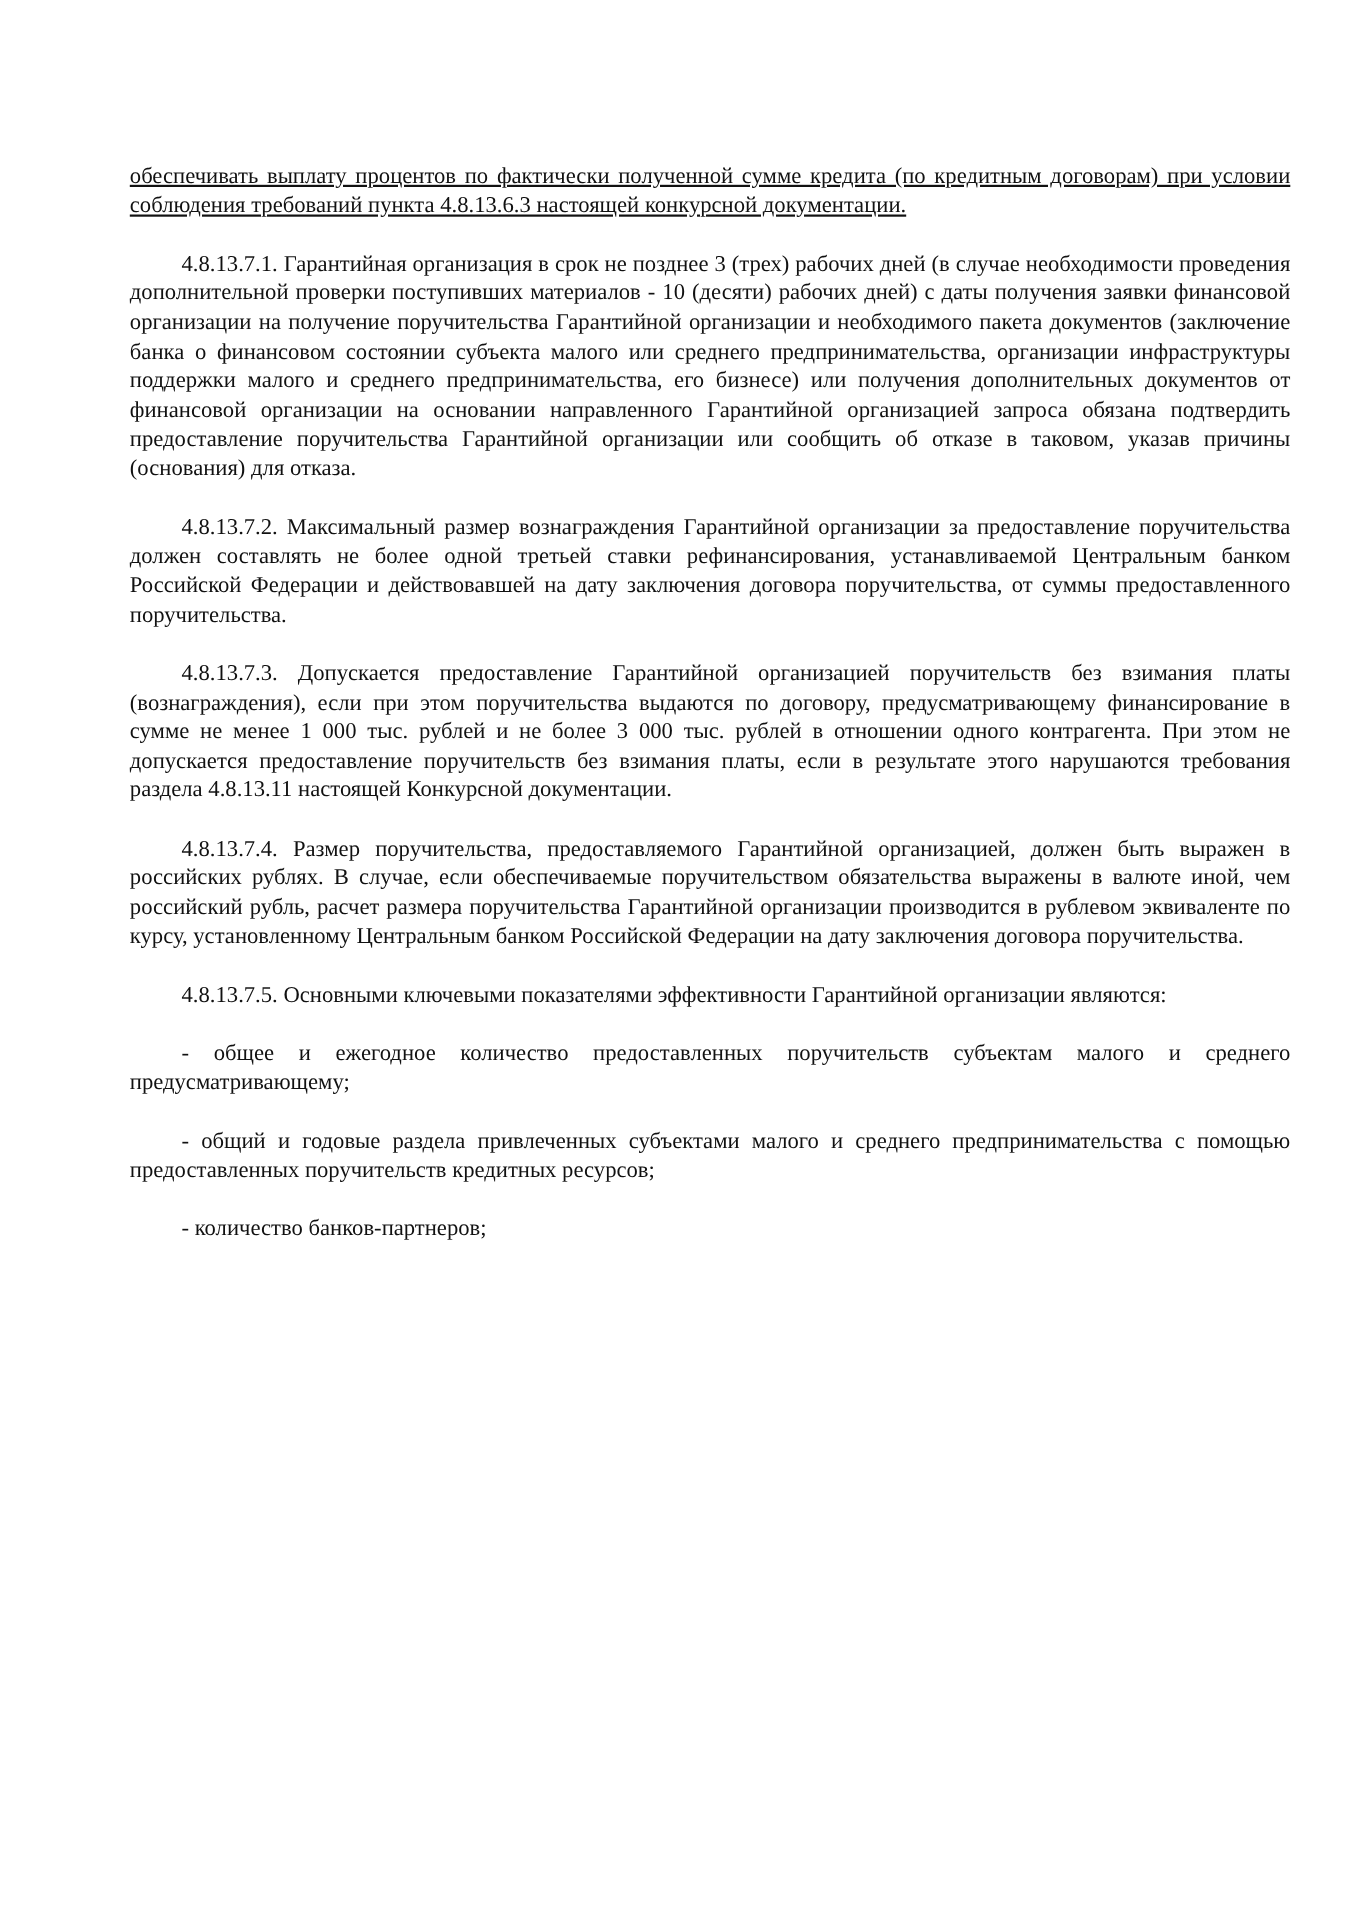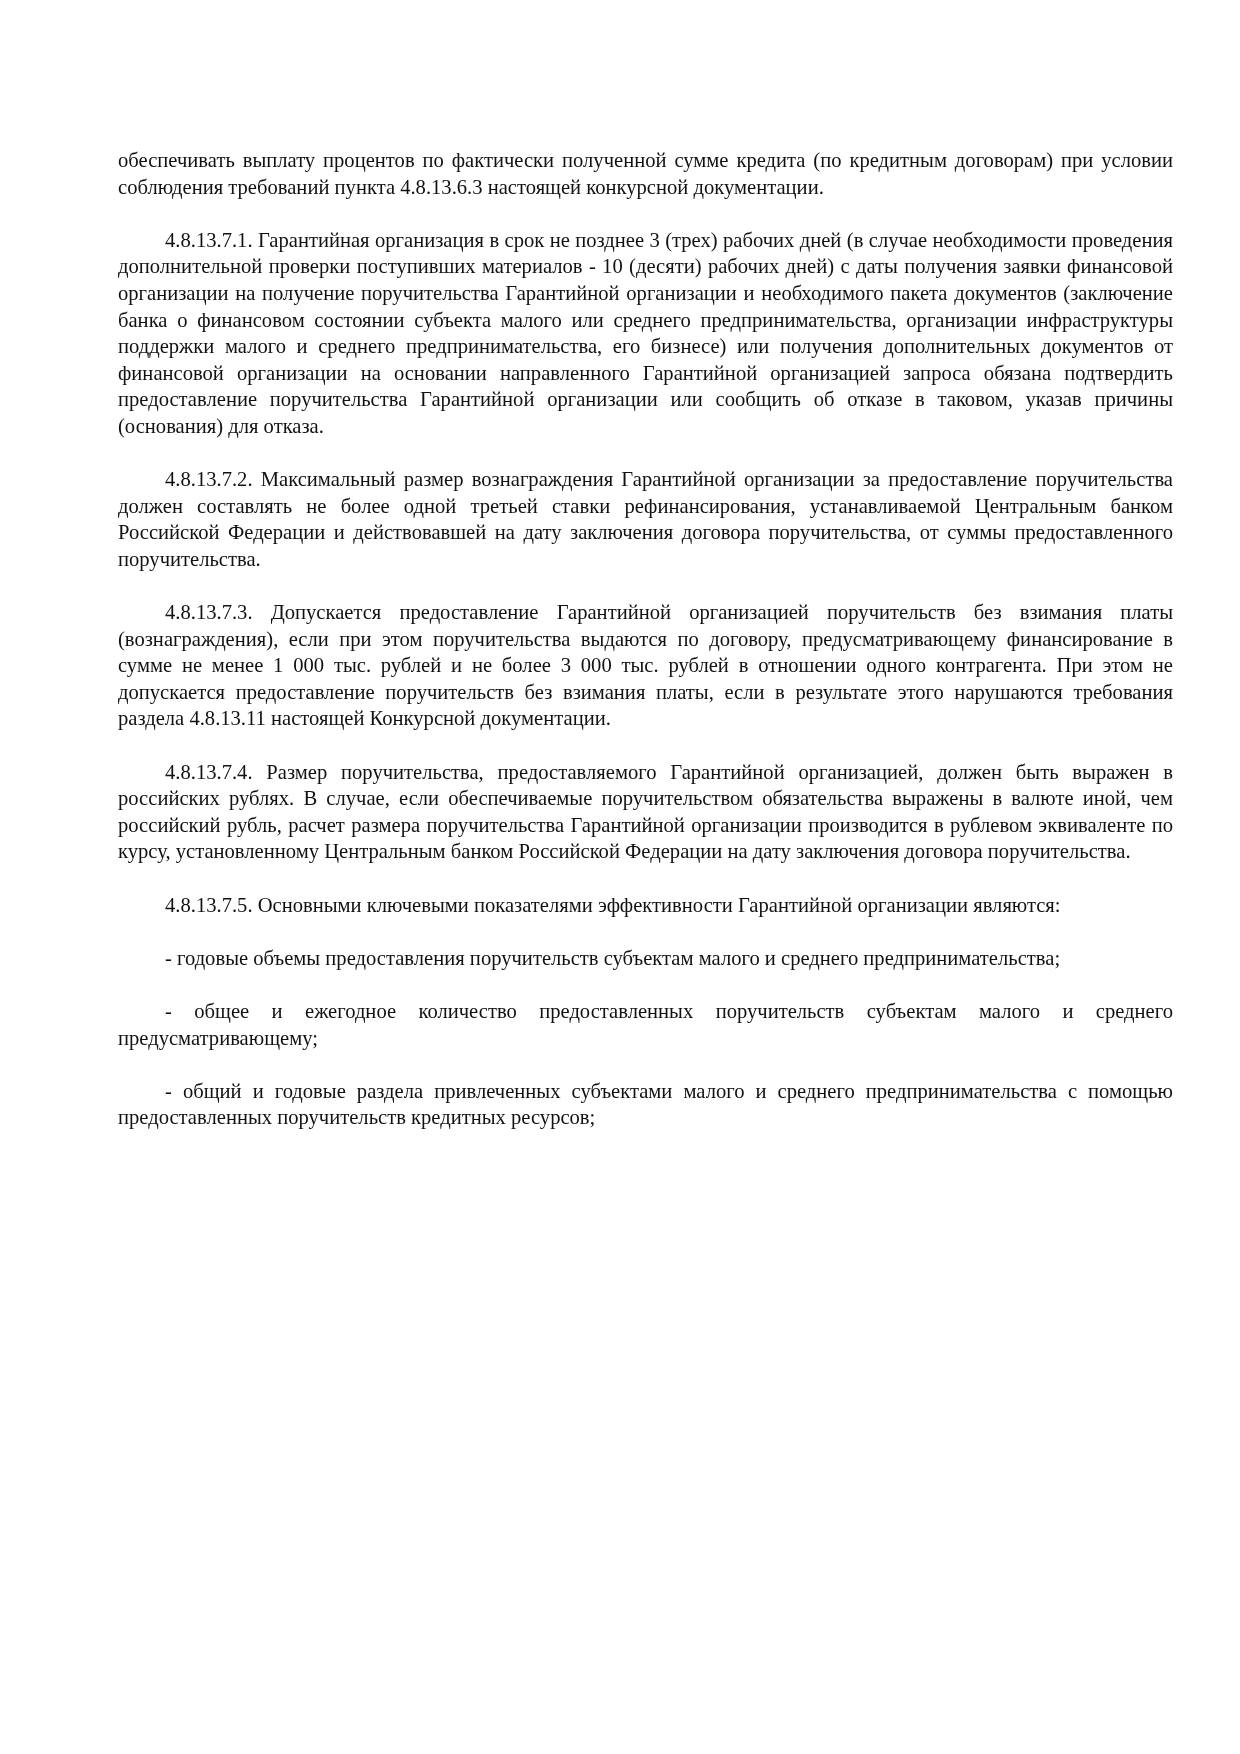--- a/index.html
+++ b/index.html
@@ -12,28 +12,28 @@
     font-family: "Liberation Serif", "DejaVu Serif", serif;
     font-size: 20.6px;
     line-height: 26.6px;
     color: #111111;
   }
   .p {
     margin: 0 0 26.6px 0;
     text-align: justify;
     text-indent: 47px;
   }
-  .p.noindent { text-indent: 0; }
+  .p.noindent { text-indent: 0; text-decoration: underline; }
 </style>
 </head>
 <body>
 
 <div class="page">
   <p class="p noindent">обеспечивать выплату процентов по фактически полученной сумме кредита (по кредитным договорам) при условии соблюдения требований пункта 4.8.13.6.3 настоящей конкурсной документации.</p>
   <p class="p">4.8.13.7.1. Гарантийная организация в срок не позднее 3 (трех) рабочих дней (в случае необходимости проведения дополнительной проверки поступивших материалов - 10 (десяти) рабочих дней) с даты получения заявки финансовой организации на получение поручительства Гарантийной организации и необходимого пакета документов (заключение банка о финансовом состоянии субъекта малого или среднего предпринимательства, организации инфраструктуры поддержки малого и среднего предпринимательства, его бизнесе) или получения дополнительных документов от финансовой организации на основании направленного Гарантийной организацией запроса обязана подтвердить предоставление поручительства Гарантийной организации или сообщить об отказе в таковом, указав причины (основания) для отказа.</p>
   <p class="p">4.8.13.7.2. Максимальный размер вознаграждения Гарантийной организации за предоставление поручительства должен составлять не более одной третьей ставки рефинансирования, устанавливаемой Центральным банком Российской Федерации и действовавшей на дату заключения договора поручительства, от суммы предоставленного поручительства.</p>
   <p class="p">4.8.13.7.3. Допускается предоставление Гарантийной организацией поручительств без взимания платы (вознаграждения), если при этом поручительства выдаются по договору, предусматривающему финансирование в сумме не менее 1 000 тыс. рублей и не более 3 000 тыс. рублей в отношении одного контрагента. При этом не допускается предоставление поручительств без взимания платы, если в результате этого нарушаются требования раздела 4.8.13.11 настоящей Конкурсной документации.</p>
   <p class="p">4.8.13.7.4. Размер поручительства, предоставляемого Гарантийной организацией, должен быть выражен в российских рублях. В случае, если обеспечиваемые поручительством обязательства выражены в валюте иной, чем российский рубль, расчет размера поручительства Гарантийной организации производится в рублевом эквиваленте по курсу, установленному Центральным банком Российской Федерации на дату заключения договора поручительства.</p>
   <p class="p">4.8.13.7.5. Основными ключевыми показателями эффективности Гарантийной организации являются:</p>
-  <p class="p">- годовые объемы предоставления поручительств субъектам малого и среднего предпринимательства;</p>
   <p class="p">- общее и ежегодное количество предоставленных поручительств субъектам малого и среднего предусматривающему;</p>
   <p class="p">- общий и годовые раздела привлеченных субъектами малого и среднего предпринимательства с помощью предоставленных поручительств кредитных ресурсов;</p>
+  <p class="p">- количество банков-партнеров;</p>
 </div>
 
 </body></html>

